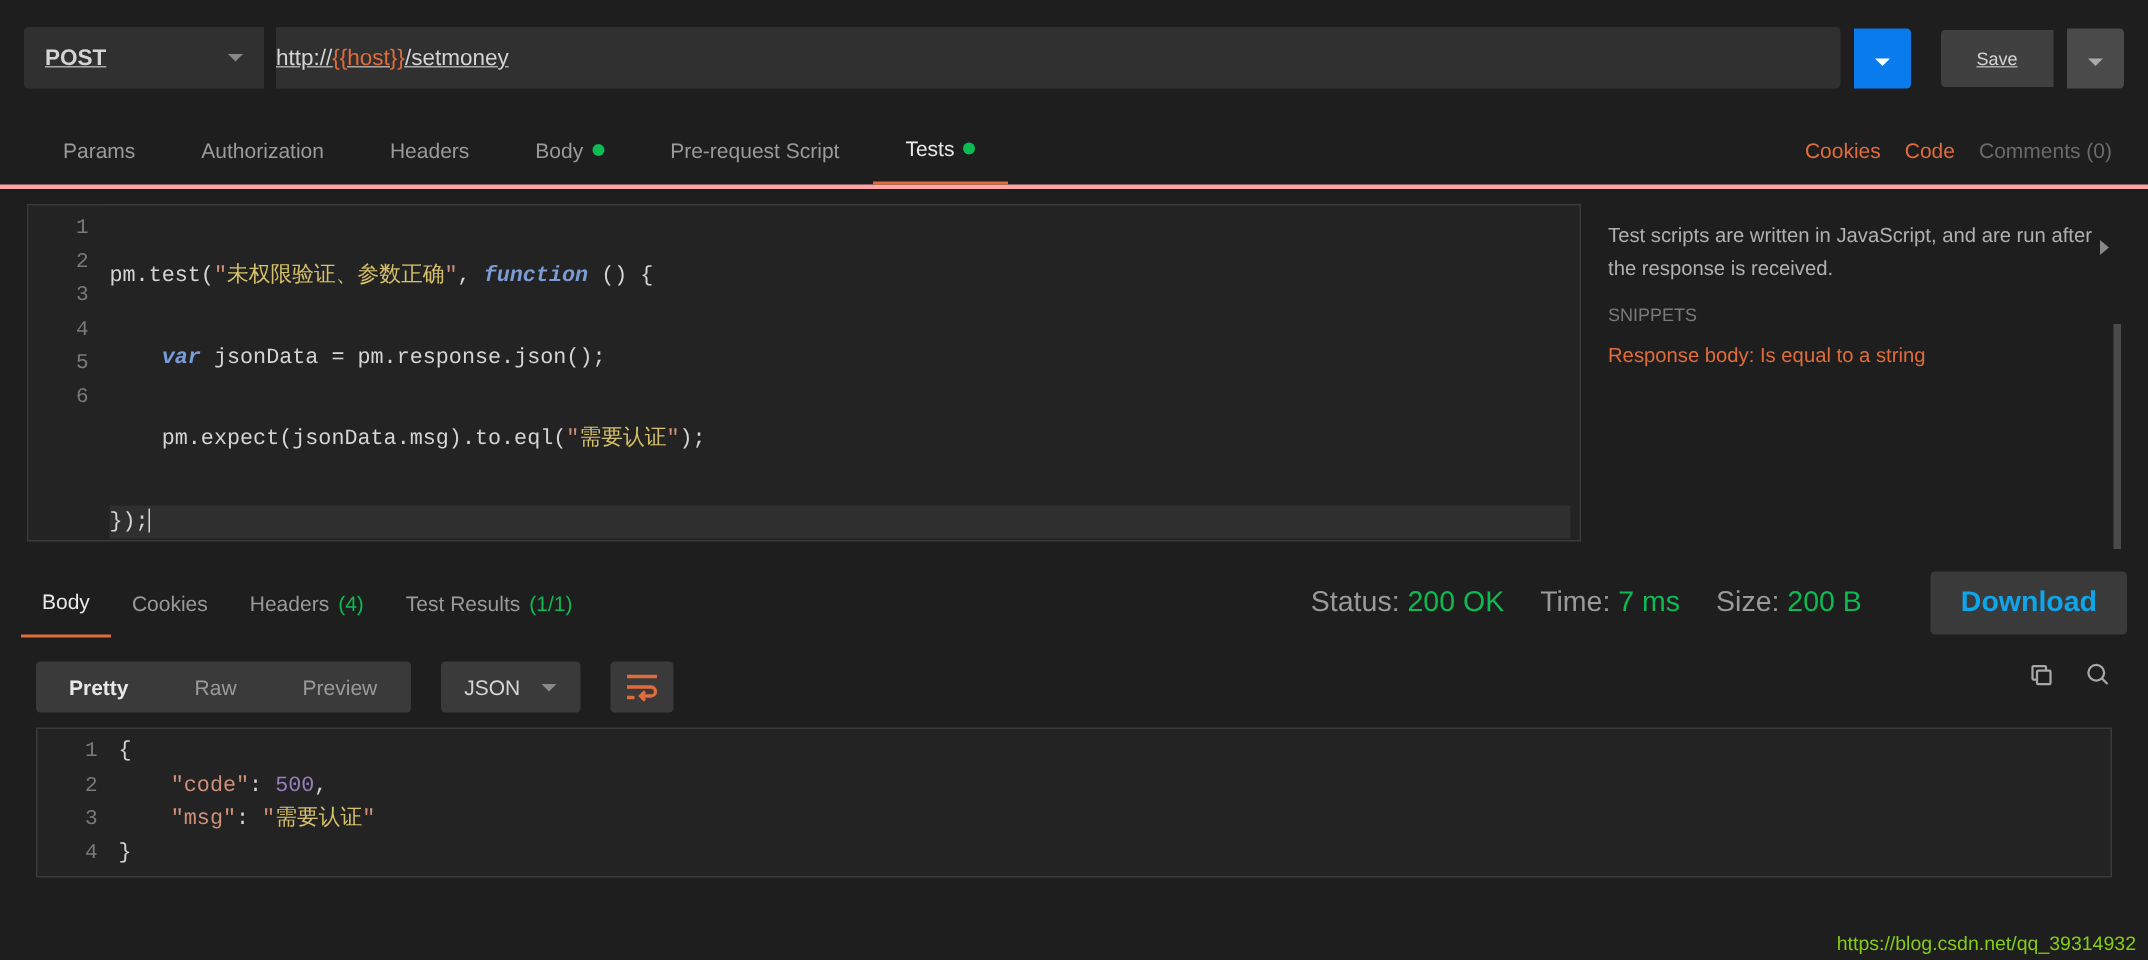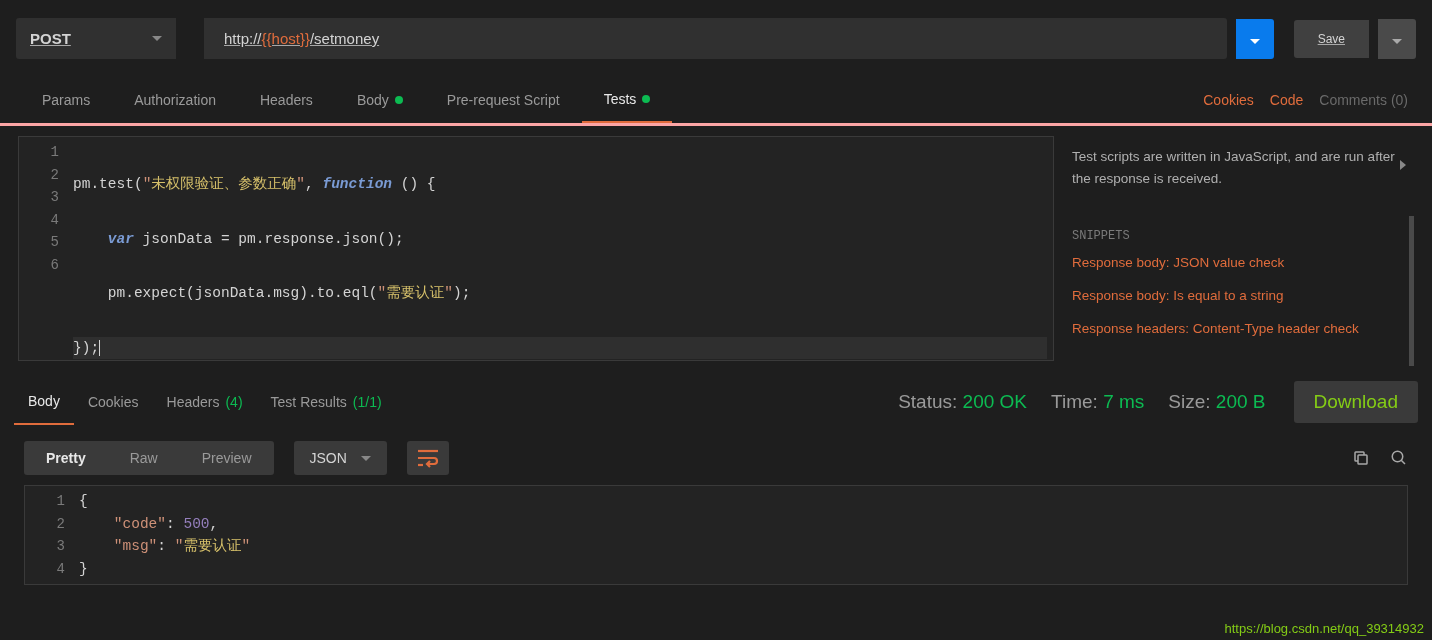--- a/index.html
+++ b/index.html
@@ -30,26 +30,25 @@
   display: flex;
   justify-content: space-between;
   align-items: center;
   font-size: 15px;
   border-radius: 3px 0 0 3px;
 }
 .url-input {
   background: #303030;
   color: #d4d4d4;
   flex: 1;
-  padding: 12px 20px;
+  padding: 12px 0;
   font-size: 15px;
   border-radius: 0 3px 3px 0;
   display: flex;
   align-items: flex-start;
-  margin-left: 20px;
 }
 .url-var { color: #e06c3c; }
 .send-btn {
   background: #097bed;
   color: #fff;
   font-weight: 700;
   padding: 12px 30px;
   border-radius: 3px 0 0 3px;
   font-size: 16px;
 }
@@ -168,23 +167,22 @@
 .side-panel {
   width: 360px;
   padding: 10px 8px 10px 18px;
   color: #b0b0b0;
   position: relative;
 }
 .side-desc { font-size: 13.5px; line-height: 1.6; }
 .side-header {
   color: #7a7a7a;
   font-size: 12px;
-  margin-top: 40px;
+  margin-top: 14px;
   margin-bottom: 12px;
-  font-family: Liberation Mono, monospace;
 }
 .snippet {
   color: #e06c3c;
   font-size: 13.5px;
   margin-bottom: 18px;
   cursor: pointer;
 }
 .side-arrow {
   position: absolute;
   right: 8px;
@@ -233,30 +231,31 @@
   margin-left: auto;
   display: flex;
   align-items: center;
   gap: 24px;
   color: #9a9a9a;
   font-size: 19px;
 }
 .resp-meta .val { color: #0cbb52; }
 .download-btn {
   background: #3a3a3a;
-  color: #84cc16;
+  color: #0ea5e9;
   padding: 10px 20px;
   border-radius: 3px;
-  margin-left: 4px;
+  margin-left: 22px;
+  font-weight: bold;
 }
 
 
 .view-row {
   display: flex;
-  align-items: center;
+  align-items: flex-start;
   padding: 16px 24px 10px 24px;
   gap: 0;
 }
 .view-tab {
   background: #3a3a3a;
   color: #9a9a9a;
   padding: 9px 22px;
   cursor: pointer;
 }
 .view-tab.active {
@@ -385,23 +384,21 @@
       <div class="code-line"><span>    pm.expect(jsonData.msg).to.eql(</span><span class="str">"</span><span class="strcjk">需要认证</span><span class="str">"</span><span>);</span></div>
       <div class="code-line current"><span>});</span><span class="cursor-bar"></span></div>
       <div class="code-line"></div>
       <div class="code-line"></div>
     </div>
   </div>
   <div class="side-panel">
     <div class="side-desc">Test scripts are written in JavaScript, and are run after the response is received.</div>
     <div class="side-arrow"></div>
     <div class="side-header">SNIPPETS</div>
-    <div class="snippet">Response body: JSON value check</div>
     <div class="snippet">Response body: Is equal to a string</div>
-    <div class="snippet">Response headers: Content-Type header check</div>
     <div class="side-scroll"></div>
   </div>
 </div>
 
 <div class="resp-tabs">
   <div class="resp-tab active">Body</div>
   <div class="resp-tab">Cookies</div>
   <div class="resp-tab">
       <span>Headers</span>
       <span class="count-green">(4)</span>

